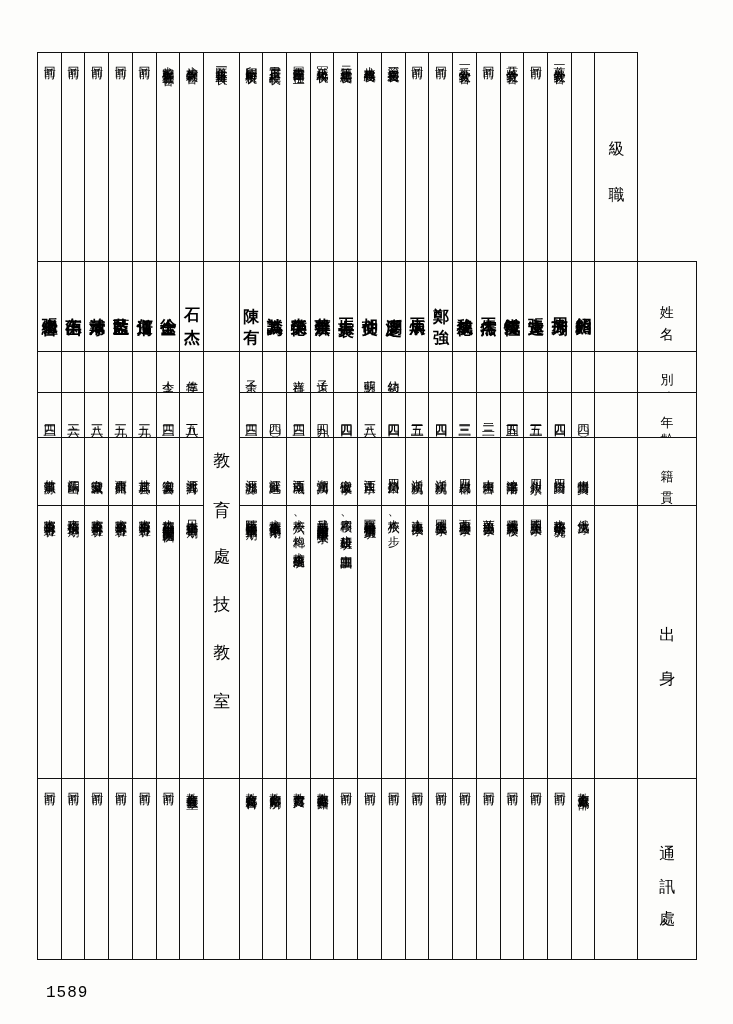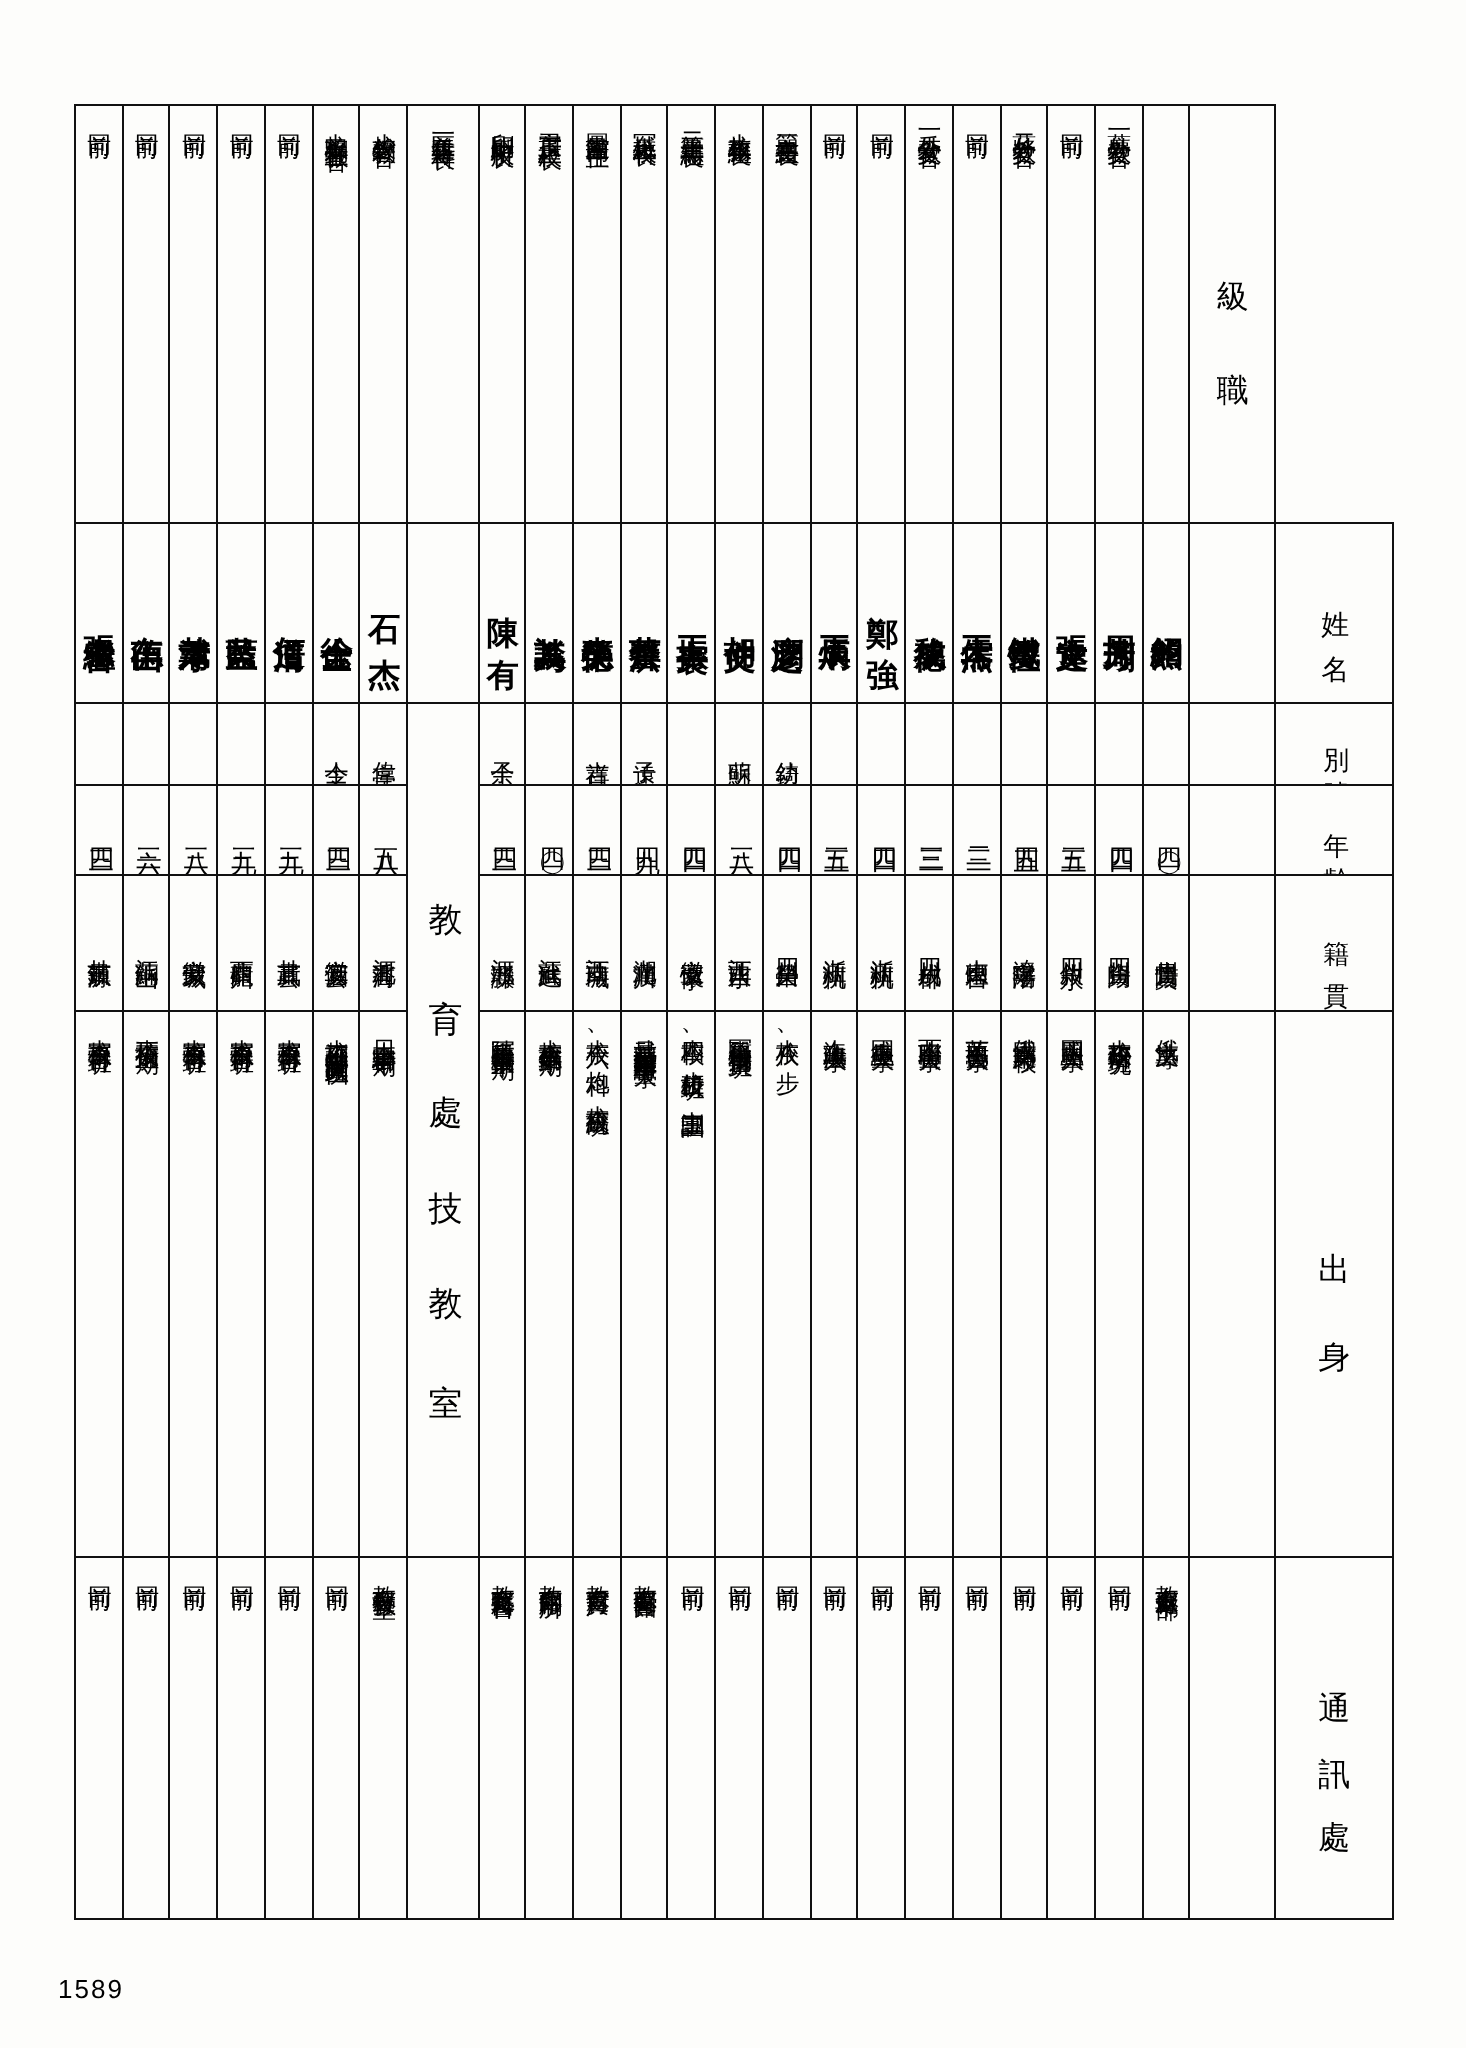--- a/index.html
+++ b/index.html
@@ -64,23 +64,23 @@
     text-orientation:upright;
     line-height:1.25;
     white-space:normal;
     max-height:100%;
   }
   
   .hdr .cellinner{align-items:center;}
   
   .pageno{
     position:absolute;
-    left:29px;bottom:22px;
-    font-size:13px;
-    font-family:Liberation Sans, sans-serif;
+    left:46px;bottom:22px;
+    font-size:16px;
+    font-family:Liberation Mono, monospace;
     letter-spacing:1px;
   }
   
   .bigblock{
     display:flex;align-items:center;justify-content:center;
     height:100%;
   }
   .bigblock .vt{font-size:17px;letter-spacing:14px;}
 </style>
 </head>

